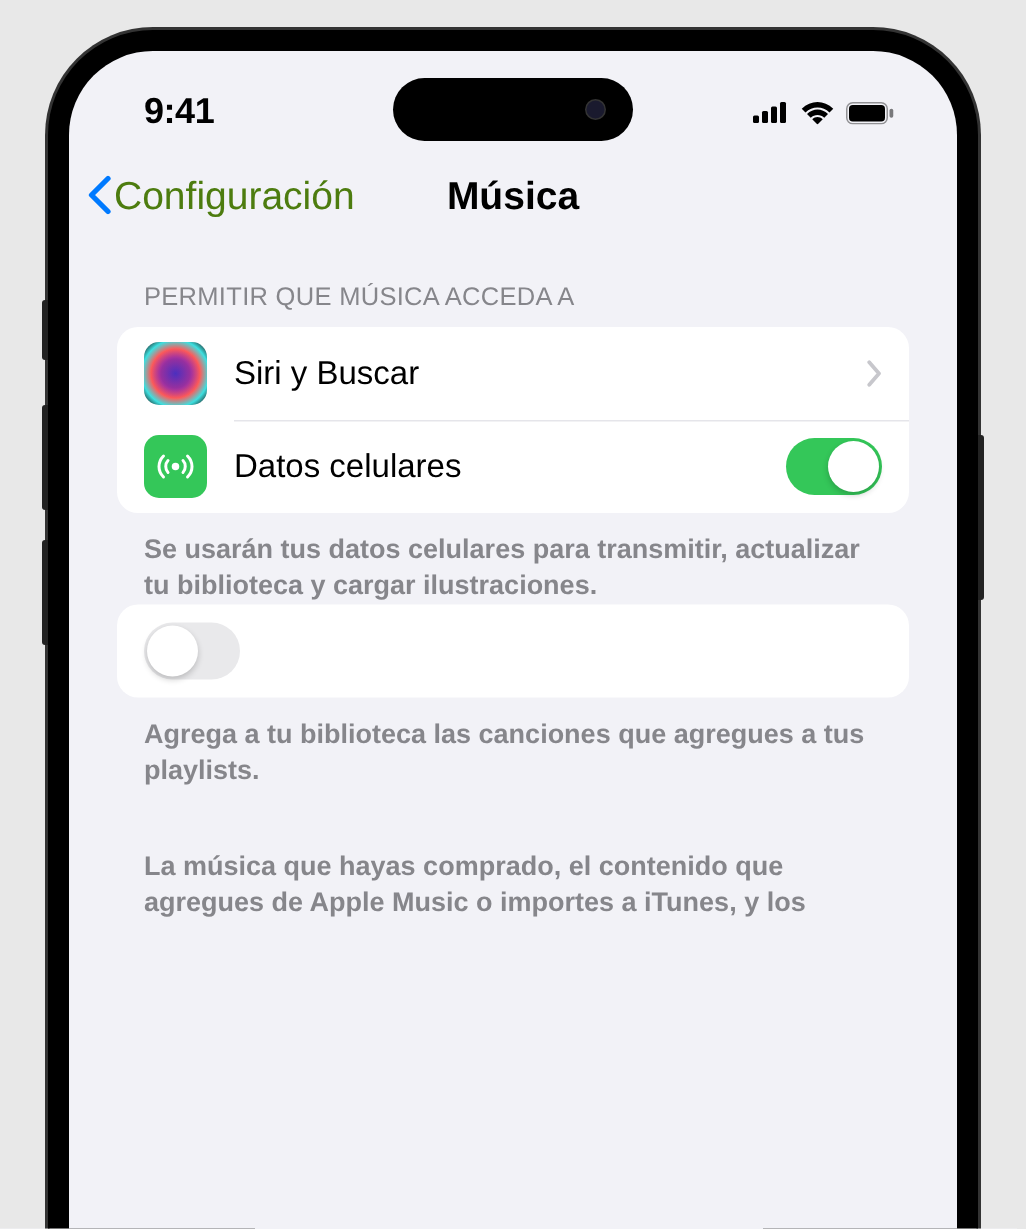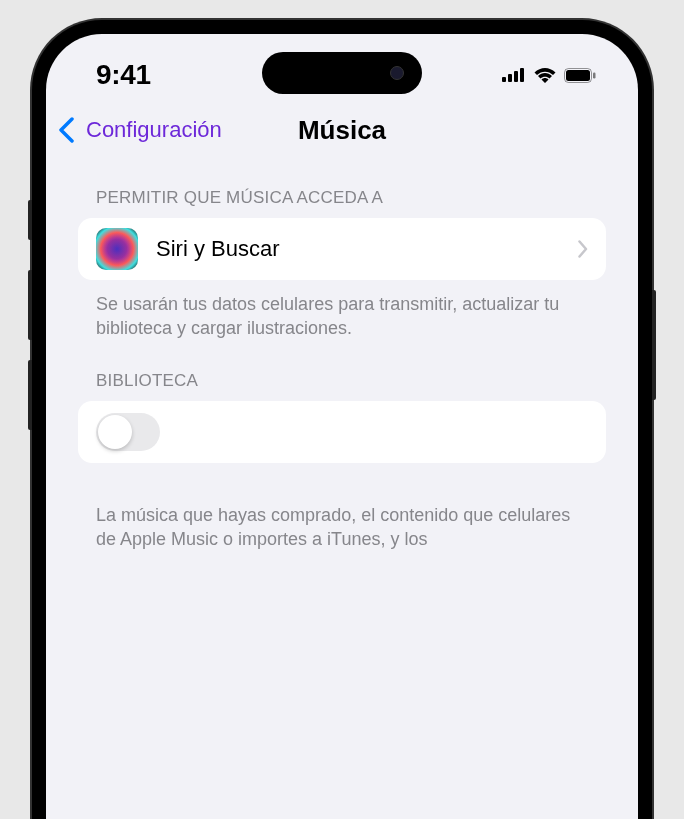--- a/index.html
+++ b/index.html
@@ -58,35 +58,35 @@
       border: 1px solid #333;
     }
     .status-bar {
       height: 68px;
       display: flex;
       align-items: center;
       justify-content: space-between;
       padding: 0 42px 0 50px;
       padding-top: 14px;
     }
-    .status-time { font-size: 28px; font-weight: 600; letter-spacing: -0.3px; }
+    .status-time { font-size: 24px; font-weight: 600; letter-spacing: -0.3px; }
     .status-icons { display: flex; align-items: center; gap: 8px; }
     .nav-bar {
       height: 56px;
       display: flex;
       align-items: center;
       position: relative;
       padding: 0 12px;
     }
     .nav-back {
       display: flex;
       align-items: center;
-      color: #6d28d9;
-      font-size: 22px;
-      gap: 12px;
+      color: #4d7c0f;
+      font-size: 26px;
+      gap: 2px;
     }
     .nav-title {
       position: absolute;
       left: 50%;
       transform: translateX(-50%);
       font-size: 26px;
       font-weight: 600;
     }
     .content { padding: 0 32px; }
     .section-header {
@@ -94,20 +94,21 @@
       color: #86868b;
       text-transform: uppercase;
       letter-spacing: 0.2px;
       padding: 30px 18px 10px 18px;
     }
     .section-footer {
       font-size: 18px;
       color: #86868b;
       padding: 12px 18px 0 18px;
       line-height: 1.35;
+      font-weight: bold;
     }
     .group {
       background: #fff;
       border-radius: 14px;
       overflow: hidden;
     }
     .row {
       display: flex;
       align-items: center;
       min-height: 62px;
@@ -219,31 +220,48 @@
 
       <div class="section-header">Permitir que Música acceda a</div>
       <div class="group">
         <div class="row">
           <div class="row-icon siri-icon"></div>
           <div class="row-label">Siri y Buscar</div>
           <svg class="chevron" width="10" height="18" viewBox="0 0 10 18">
               <path d="M1.5 1.5 L8 9 L1.5 16.5" stroke="#c7c7cc" stroke-width="2.5" fill="none" stroke-linecap="round" stroke-linejoin="round"></path>
             </svg>
         </div>
+        <div class="row">
+          <div class="row-icon cell-icon">
+            <svg width="28" height="28" viewBox="0 0 28 28">
+                <g stroke="#fff" stroke-width="2" fill="none" stroke-linecap="round">
+                  <path d="M6 7 C2 11 2 17 6 21"></path>
+                  <path d="M9 10 C7 12 7 16 9 18"></path>
+                  <path d="M22 7 C26 11 26 17 22 21"></path>
+                  <path d="M19 10 C21 12 21 16 19 18"></path>
+                </g>
+                <circle cx="14" cy="14" r="2.5" fill="#fff"></circle>
+              </svg>
+          </div>
+          <div class="row-label">Datos celulares</div>
+          <div class="toggle toggle-on">
+              <div class="toggle-knob"></div>
+            </div>
+        </div>
       </div>
       <div class="section-footer">Se usarán tus datos celulares para transmitir, actualizar tu biblioteca y cargar ilustraciones.</div>
 
-      <div class="section-header">Biblioteca</div>
       <div class="group">
         <div class="row row-noicon">
           <div class="toggle toggle-off">
               <div class="toggle-knob"></div>
             </div>
         </div>
       </div>
+      <div class="section-footer">Agrega a tu biblioteca las canciones que agregues a tus playlists.</div>
 
       <div class="gap"></div>
 
-      <div class="section-footer">La música que hayas comprado, el contenido que celulares de Apple Music o importes a iTunes, y los</div>
+      <div class="section-footer">La música que hayas comprado, el contenido que agregues de Apple Music o importes a iTunes, y los</div>
 
     </div>
   </div>
 </div>
 
 </body></html>

